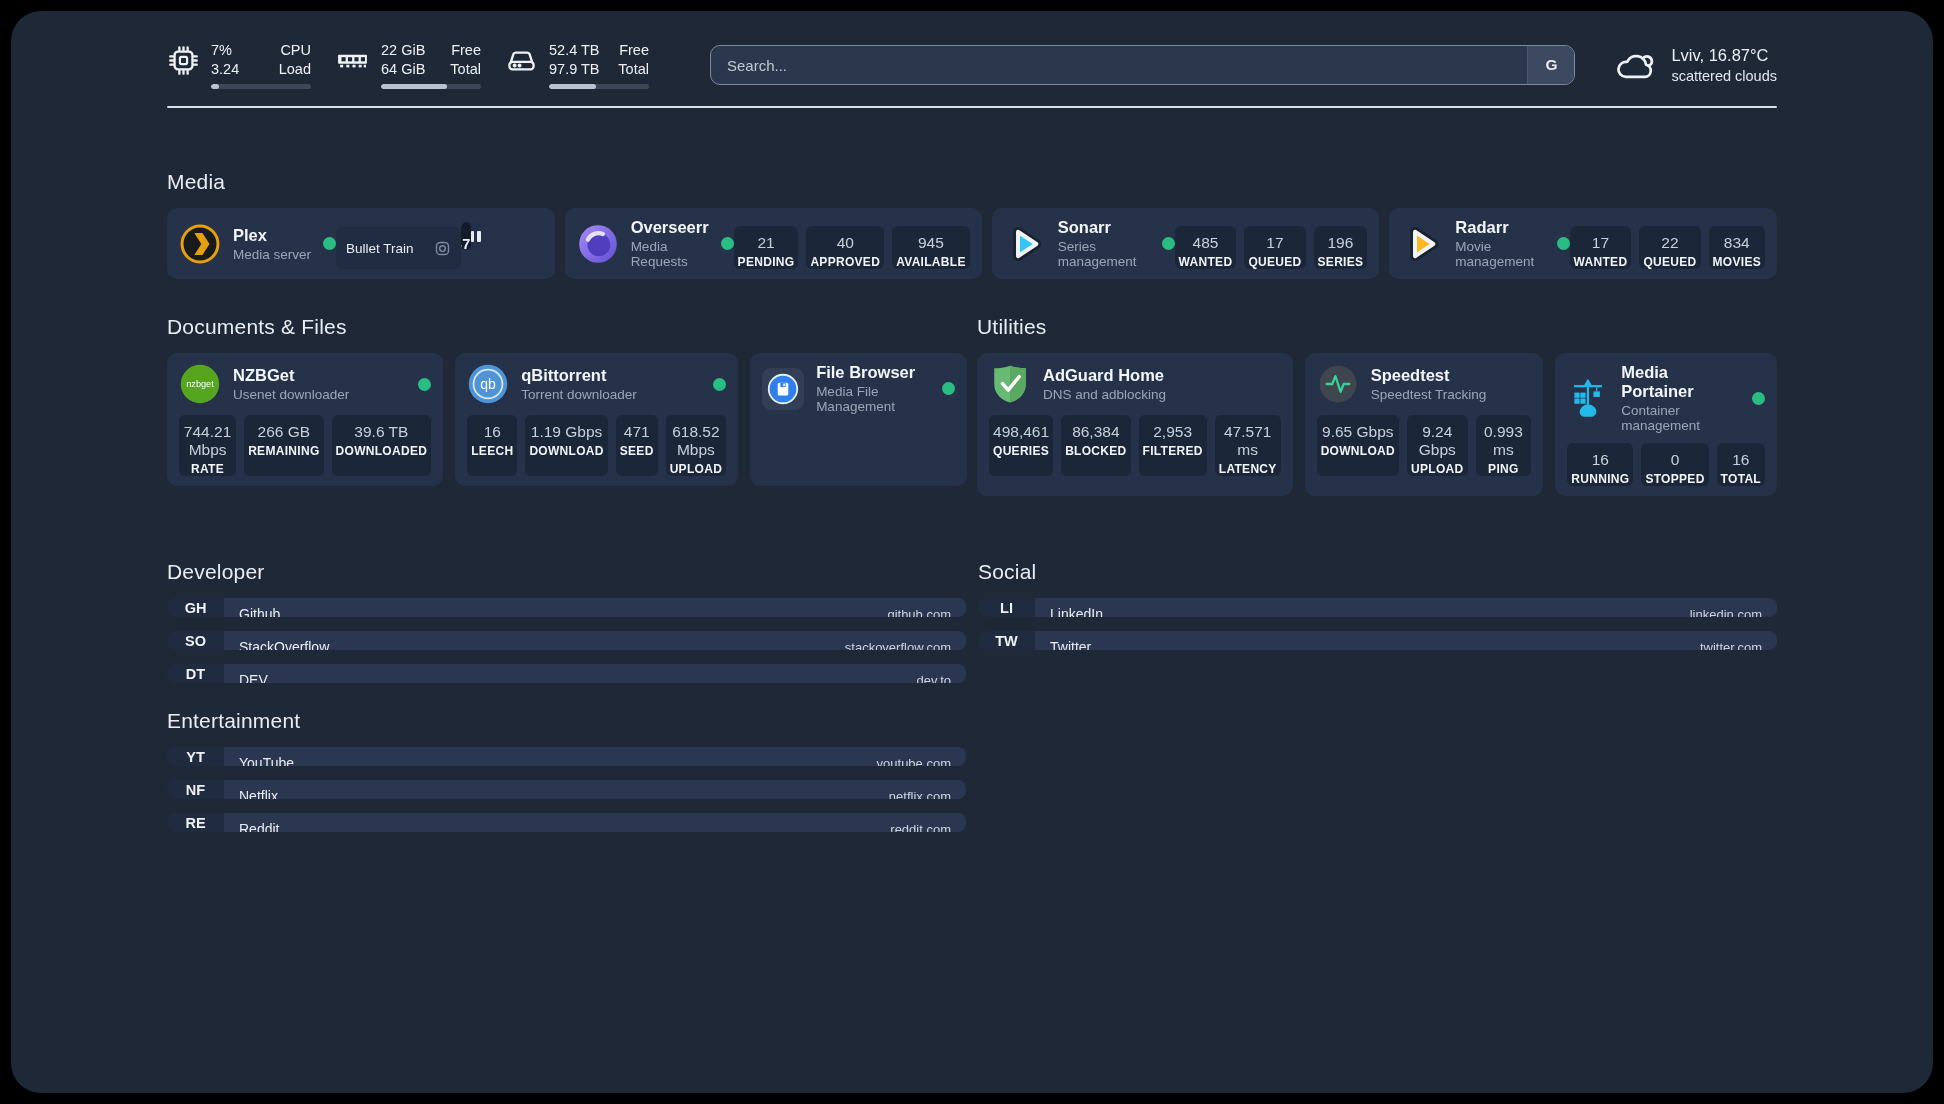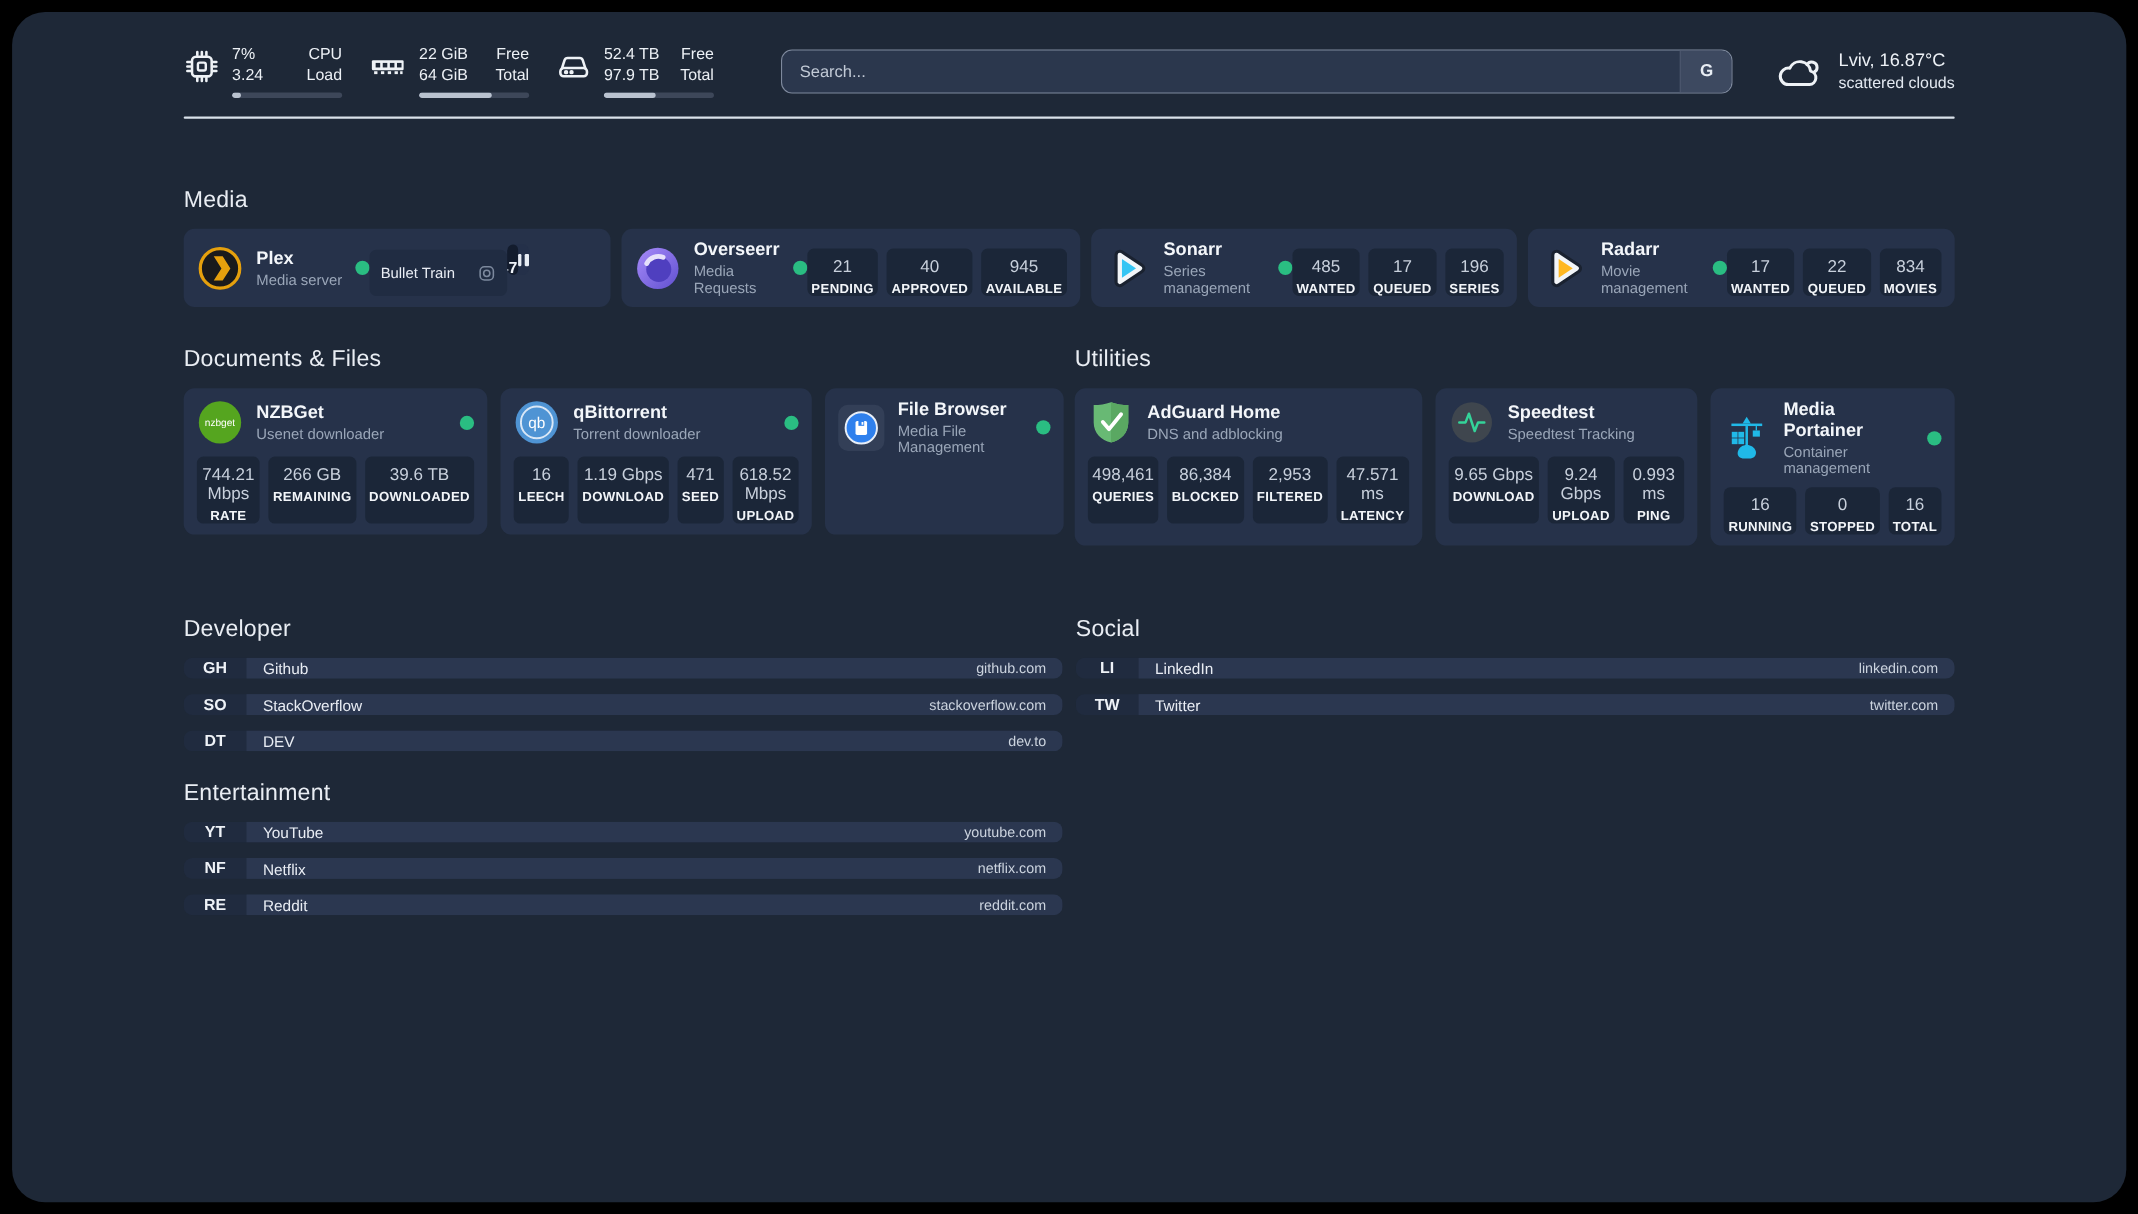--- a/index.html
+++ b/index.html
@@ -65,21 +65,21 @@
   .np-fill { height: 100%; background: #131c2d; border-radius: 6px; display: flex; align-items: center; padding-left: 10px; }
   .pause { display: flex; gap: 3px; }
   .pause i { display: block; width: 3.5px; height: 11px; background: #e8edf4; border-radius: 1px; }
   .np-time { position: absolute; right: 10px; font-size: 14.5px; font-weight: 600; color: #eef2f8; letter-spacing: .2px; }
 
   
   .bm-grid { display: grid; grid-template-columns: repeat(2, 1fr); gap: 12px; margin-top: 64px; }
   .bm-row { display: flex; height: 19px; border-radius: 8px; overflow: hidden; margin-bottom: 14px; cursor: pointer; }
   .bm-abbr { width: 57px; flex: none; background: #202b3f; color: #eef2f7; font-weight: 700;
     font-size: 14.5px; display: flex; align-items: center; justify-content: center; }
-  .bm-body { flex: 1; background: #2b3750; display: flex; align-items: center; padding: 3px 15px; }
+  .bm-body { flex: 1; background: #2b3750; display: flex; align-items: center; padding: 16px 15px; }
   .bm-name { font-size: 14px; color: #e9edf4; }
   .bm-domain { margin-left: auto; font-size: 13px; color: #cbd3de; }
 </style>
 </head>
 <body>
 
 <div class="dashboard">
   <div class="inner">
 
     <div class="topbar">

